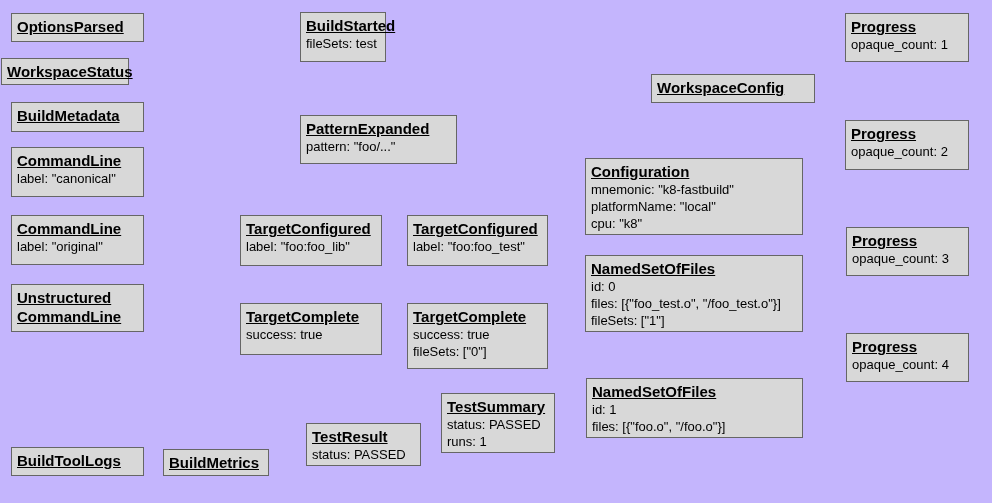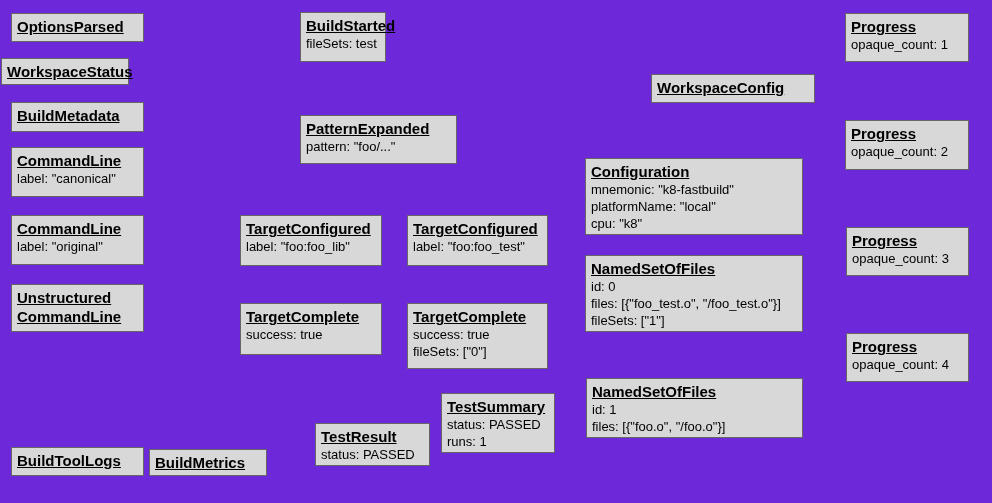--- a/index.html
+++ b/index.html
@@ -4,21 +4,21 @@
 <style>
   html, body {
     margin: 0;
     padding: 0;
     background: #000000;
   }
   .canvas {
     position: relative;
     width: 992px;
     height: 503px;
-    background: #6d28d9;
+    background: #c4b5fd;
     overflow: hidden;
     font-family: "Liberation Sans", sans-serif;
   }
   .node {
     position: absolute;
     box-sizing: border-box;
     background: #d8d8d8;
     border: 1px solid #666666;
     color: #000000;
     padding: 3px 5px 2px 5px;
@@ -69,21 +69,21 @@
   <div class="node" style="left:11px;top:284px;width:133px;min-height:48px">
     <span class="t">Unstructured</span>
     <span class="t">CommandLine</span>
   </div>
 
 
   <div class="node" style="left:11px;top:447px;width:133px;min-height:29px">
     <span class="t">BuildToolLogs</span>
   </div>
 
-  <div class="node" style="left:149px;top:449px;width:118px;min-height:27px">
+  <div class="node" style="left:163px;top:449px;width:106px;min-height:27px">
     <span class="t">BuildMetrics</span>
   </div>
 
   <div class="node" style="left:300px;top:12px;width:86px;min-height:50px">
     <span class="t">BuildStarted</span>
     <span class="d">fileSets: test</span>
   </div>
 
   <div class="node" style="left:300px;top:115px;width:157px;min-height:49px">
     <span class="t">PatternExpanded</span>
@@ -104,21 +104,21 @@
     <span class="t">TargetComplete</span>
     <span class="d">success: true</span>
   </div>
 
   <div class="node" style="left:407px;top:303px;width:141px;min-height:66px">
     <span class="t">TargetComplete</span>
     <span class="d">success: true</span>
     <span class="d">fileSets: ["0"]</span>
   </div>
 
-  <div class="node" style="left:315px;top:423px;width:115px;min-height:40px">
+  <div class="node" style="left:306px;top:423px;width:115px;min-height:40px">
     <span class="t">TestResult</span>
     <span class="d">status: PASSED</span>
   </div>
 
   <div class="node" style="left:441px;top:393px;width:114px;min-height:58px">
     <span class="t">TestSummary</span>
     <span class="d">status: PASSED</span>
     <span class="d">runs: 1</span>
   </div>
 

